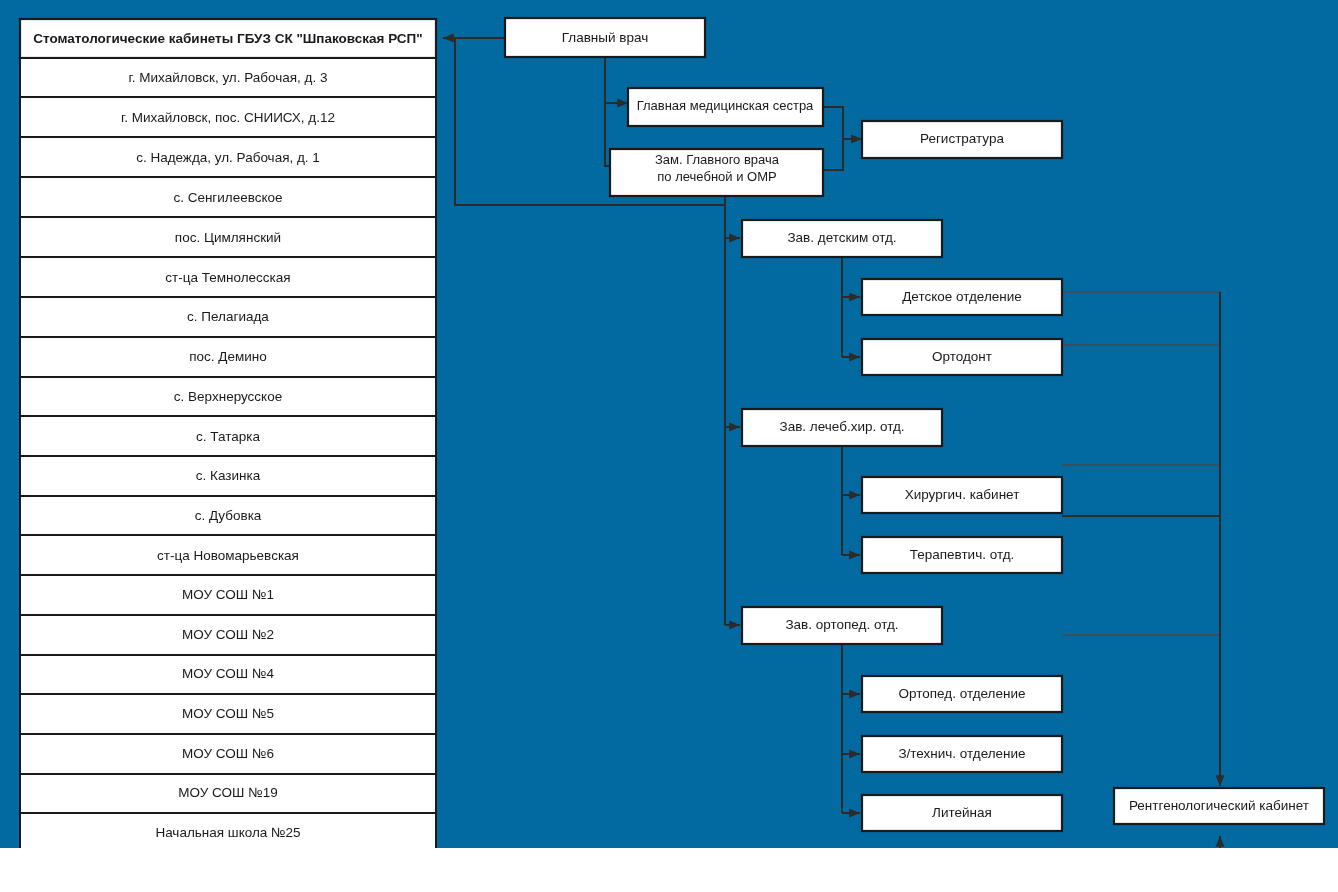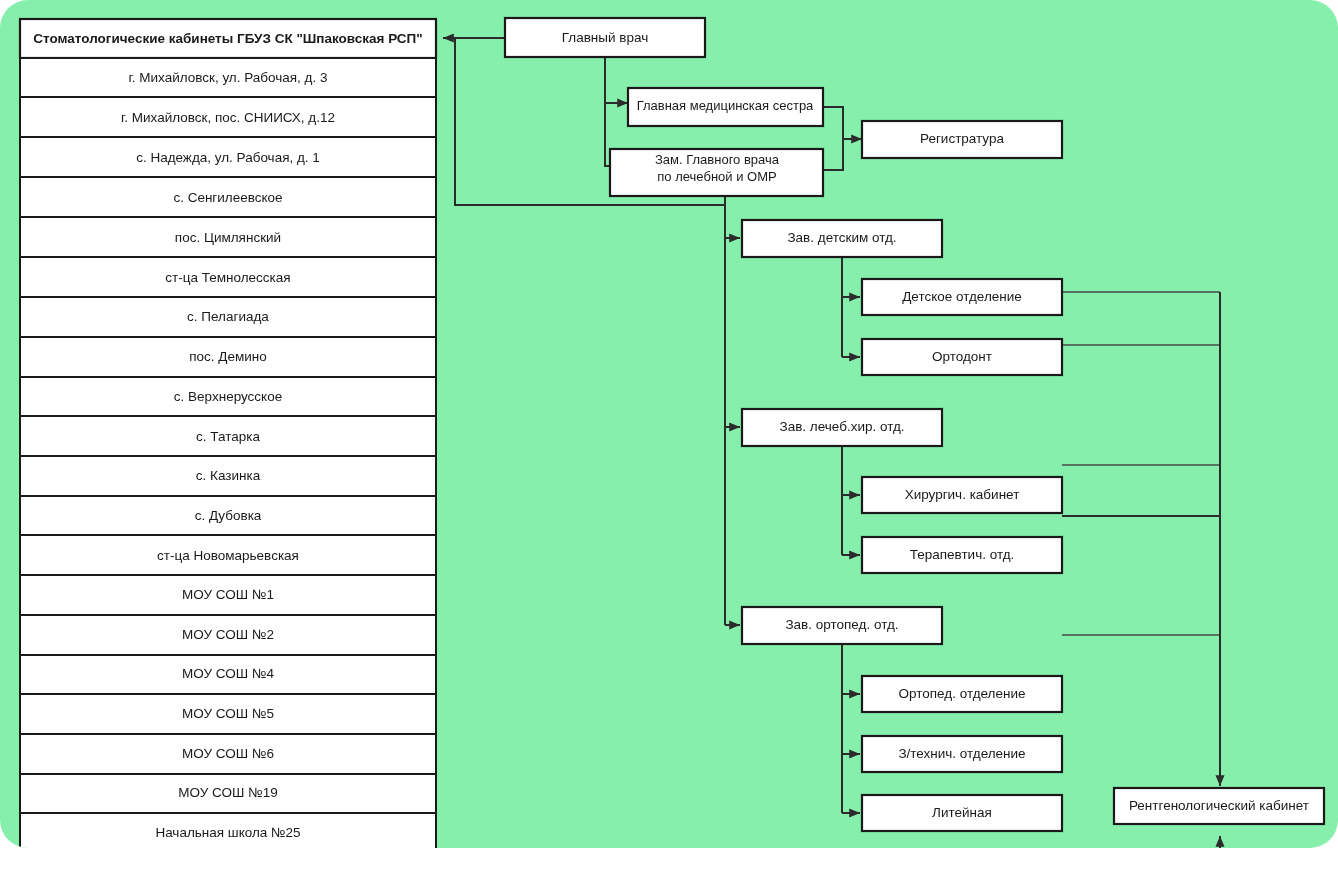--- a/index.html
+++ b/index.html
@@ -8,23 +8,22 @@
     padding: 0;
     background: #ffffff;
   }
   body {
     font-family: "Liberation Sans", sans-serif;
   }
   #chart-root {
     position: relative;
     width: 1338px;
     height: 848px;
-    background: #86efac;
+    background: #0369a1;
     overflow: hidden;
-    border-radius: 28px;
   }
   svg.diagram {
     position: absolute;
     left: 0;
     top: 0;
     width: 1338px;
     height: 892px;
     display: block;
   }
   .node-rect {

